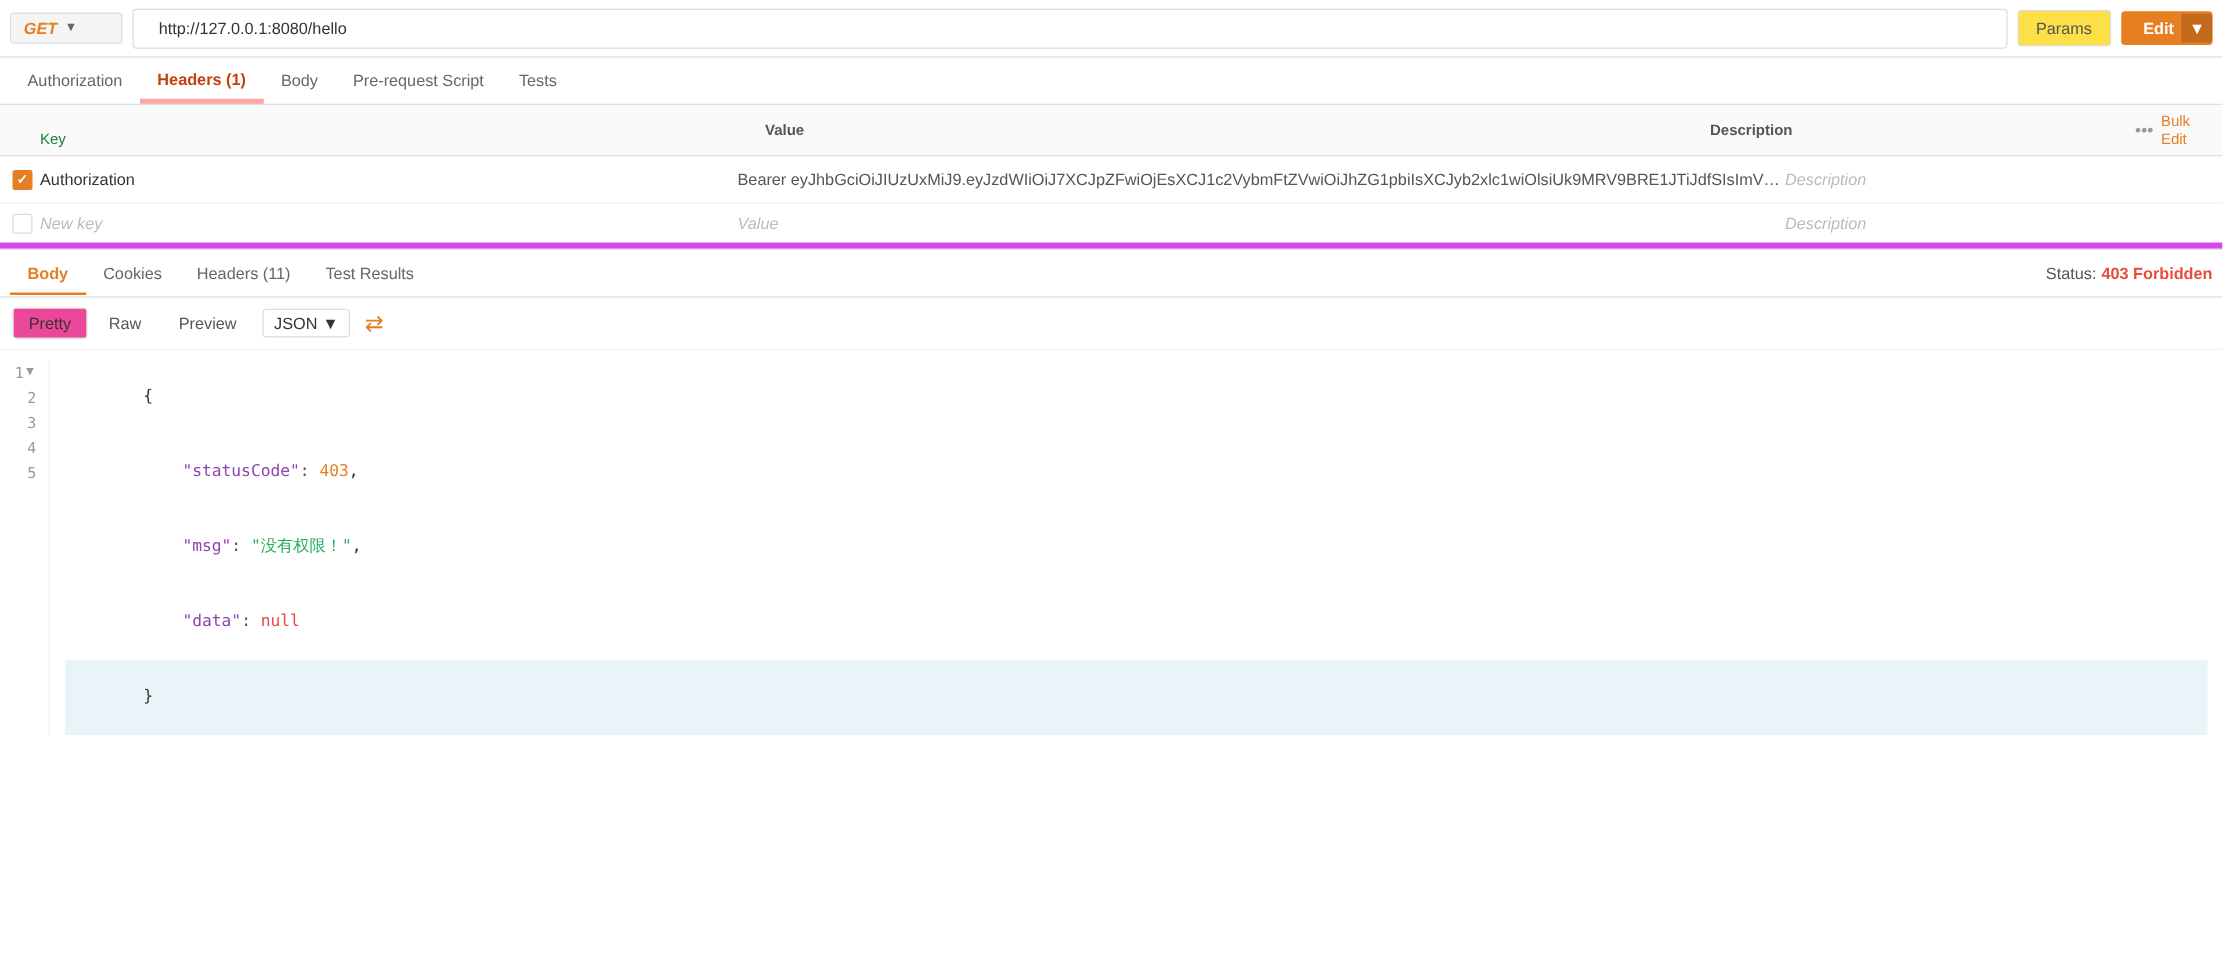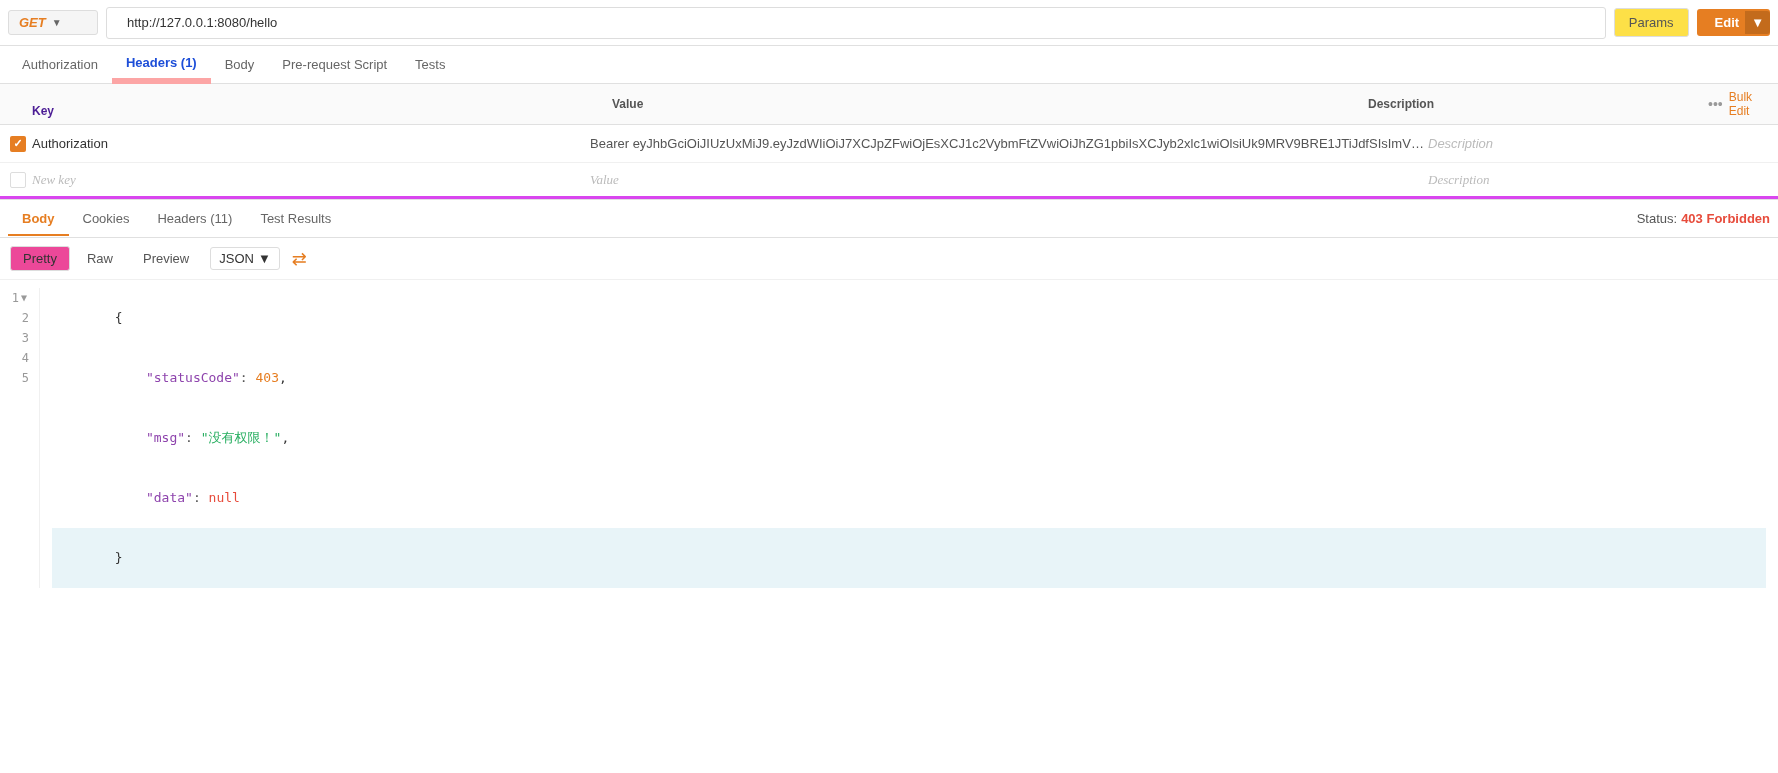--- a/index.html
+++ b/index.html
@@ -81,32 +81,32 @@
     }
     .req-tab {
       padding: 8px 14px;
       cursor: pointer;
       font-size: 13px;
       color: #666;
       border-bottom: 2px solid transparent;
       margin-bottom: -1px;
     }
     .req-tab.active {
-      color: #1d4ed8;
-      border-bottom: 6px solid #fca5a5;
+      color: #c2410c;
+      border-bottom: 4px solid #fca5a5;
       font-weight: 600;
     }
     .headers-table-header {
       display: flex;
       align-items: center;
       border-bottom: 1px solid #e0e0e0;
       padding: 6px 10px;
       background: #fafafa;
     }
-    .headers-table-header .col-key { width: 580px; font-weight: 700; color: #4c1d95; font-size: 12px; margin-top: 13px; }
+    .headers-table-header .col-key { width: 580px; font-weight: 400; color: #15803d; font-size: 12px; margin-top: 13px; }
     .headers-table-header .col-value { flex: 1; font-weight: 600; color: #555; font-size: 12px; }
     .headers-table-header .col-desc { width: 340px; font-weight: 600; color: #555; font-size: 12px; }
     .headers-table-header .col-actions { width: 60px; display: flex; align-items: center; gap: 6px; }
     .bulk-edit { color: #e67e22; font-size: 12px; cursor: pointer; }
     .more-icon { color: #999; cursor: pointer; font-size: 14px; }
 
     .header-row {
       display: flex;
       align-items: center;
       border-bottom: 1px solid #f0f0f0;
@@ -114,24 +114,23 @@
       min-height: 38px;
     }
     .header-row .checkbox { width: 22px; }
     .header-row .col-key { width: 558px; color: #333; font-size: 13px; }
     .header-row .col-value { flex: 1; color: #555; font-size: 13px; overflow: hidden; text-overflow: ellipsis; white-space: nowrap; }
     .header-row .col-desc { width: 340px; color: #999; font-size: 13px; }
 
     .header-row-new {
       display: flex;
       align-items: center;
-      border-bottom: 3px solid #d946ef;
+      border-bottom: 5px solid #d946ef;
       padding: 6px 10px;
       min-height: 36px;
-      font-family: Liberation Serif, serif;
     }
     .header-row-new .checkbox { width: 22px; }
     .header-row-new .col-key { width: 558px; }
     .header-row-new .col-value { flex: 1; }
     .header-row-new .col-desc { width: 340px; }
     .ghost-input {
       color: #bbb;
       font-size: 13px;
       font-style: italic;
     }

